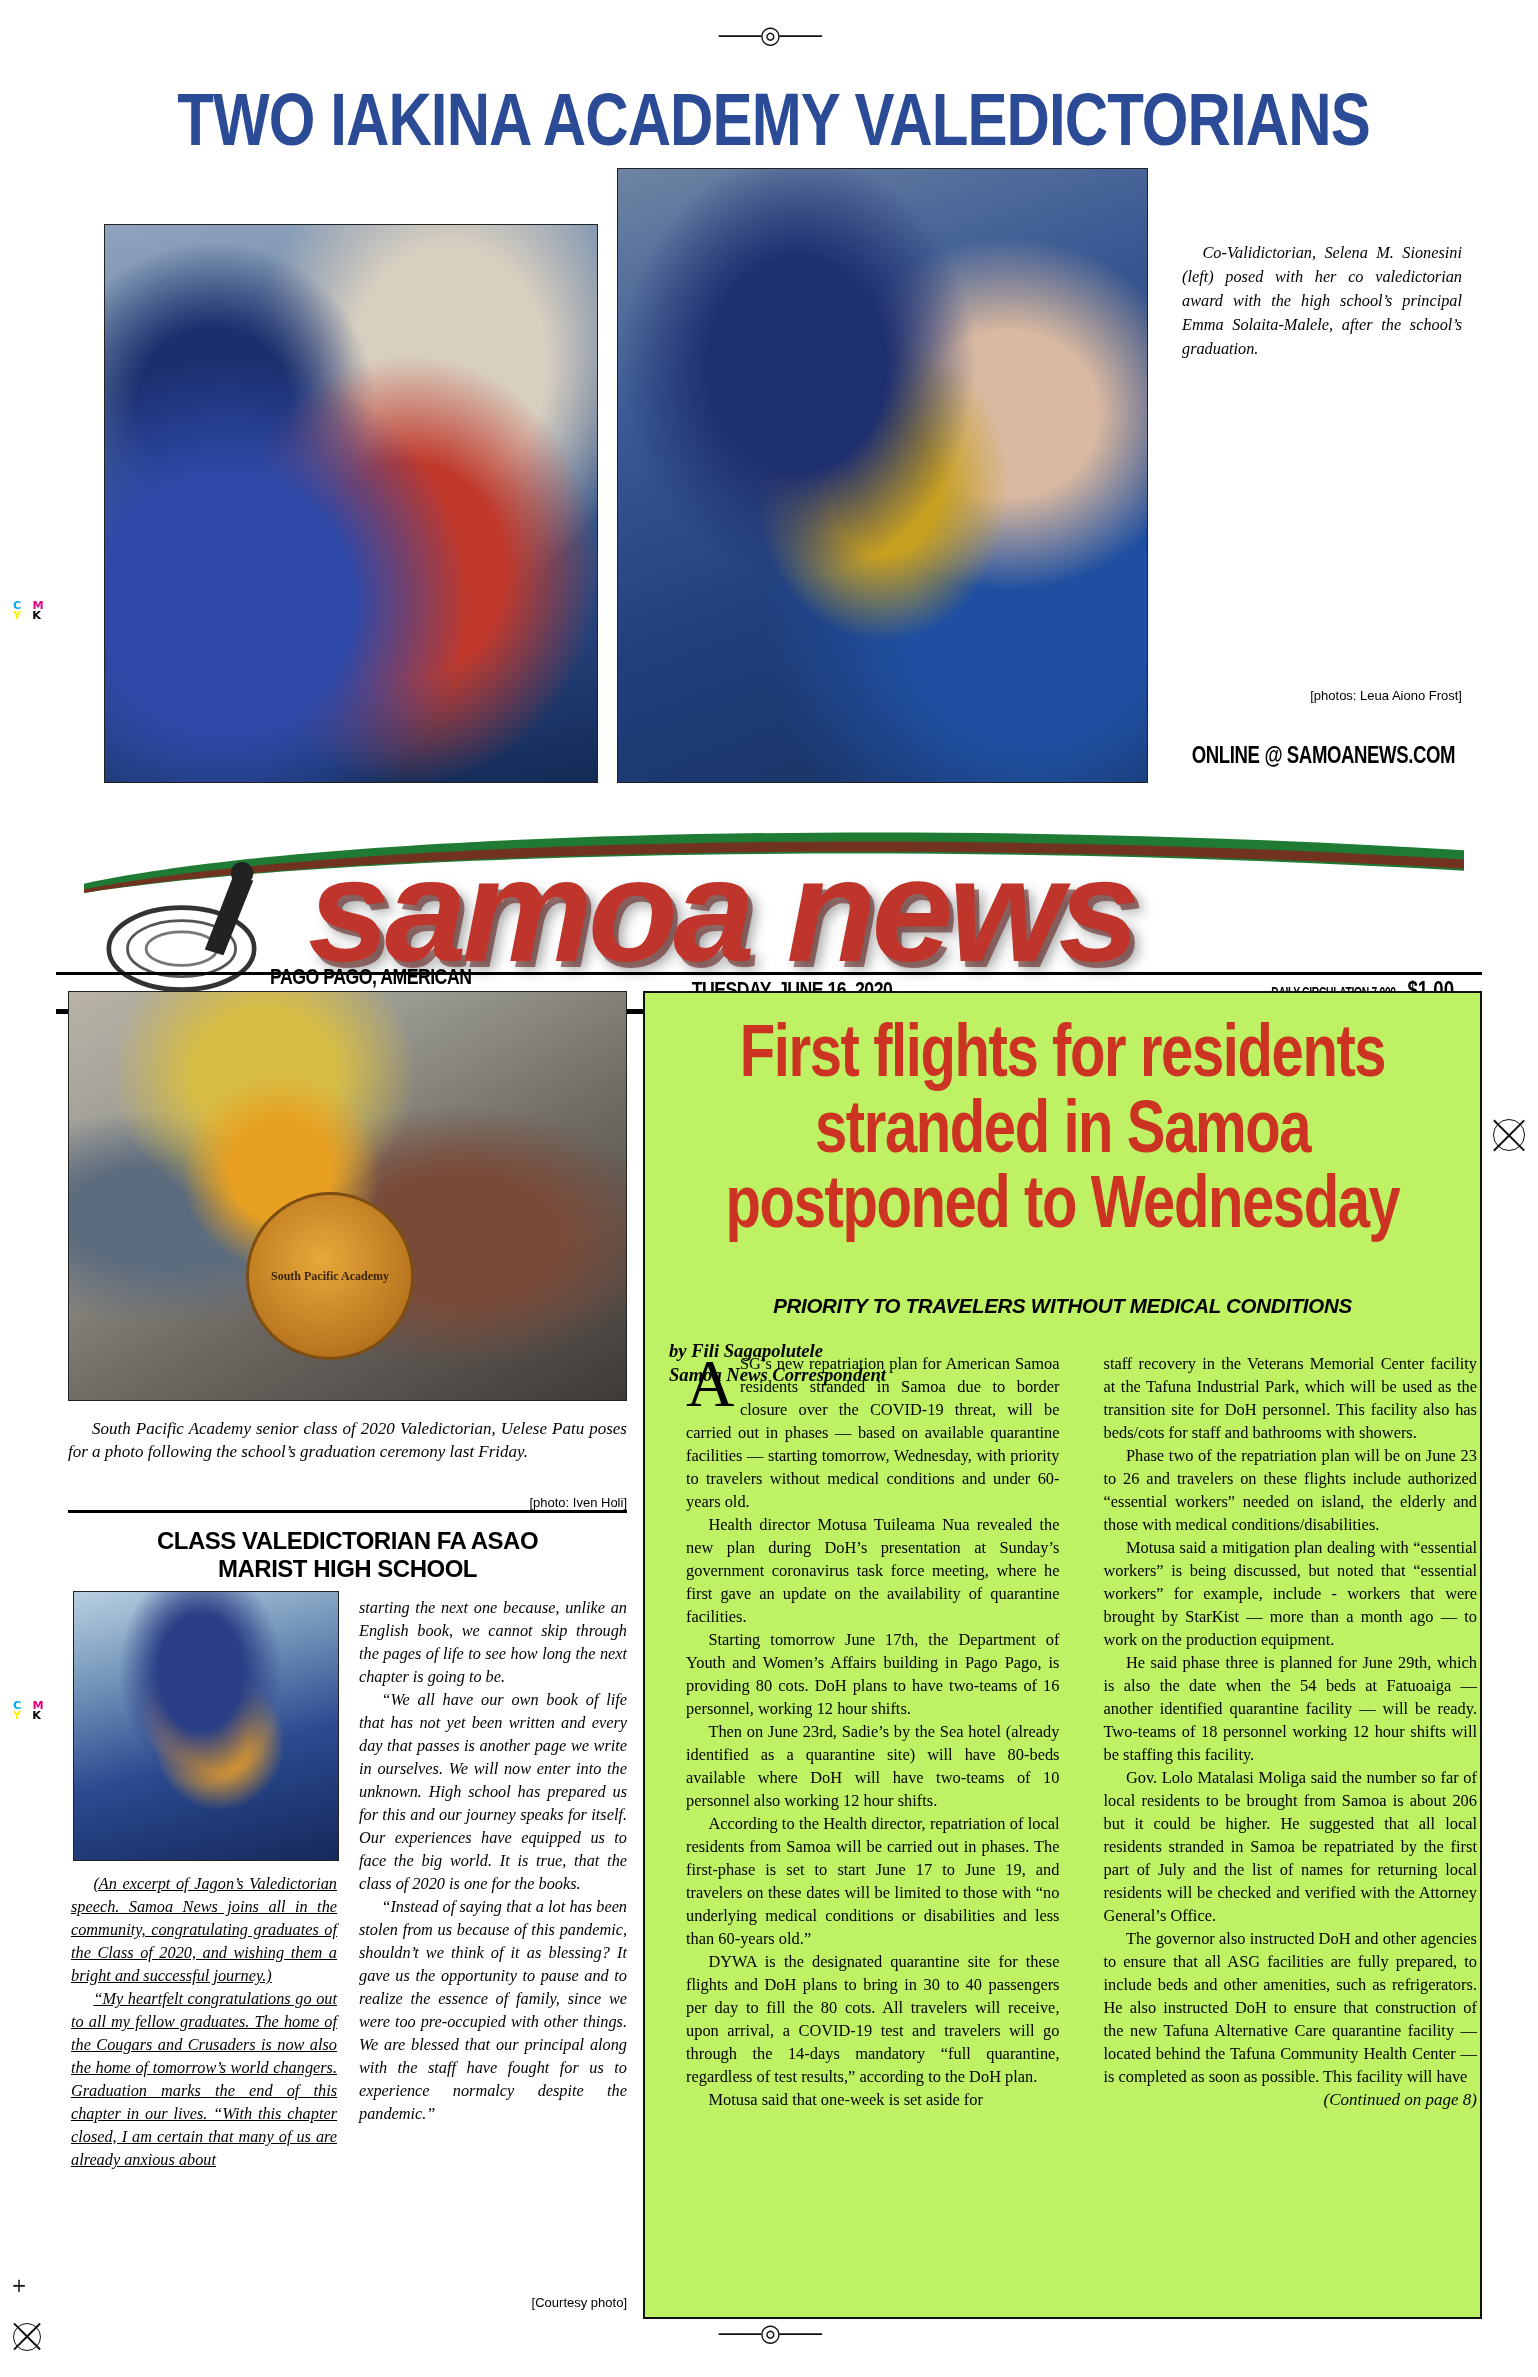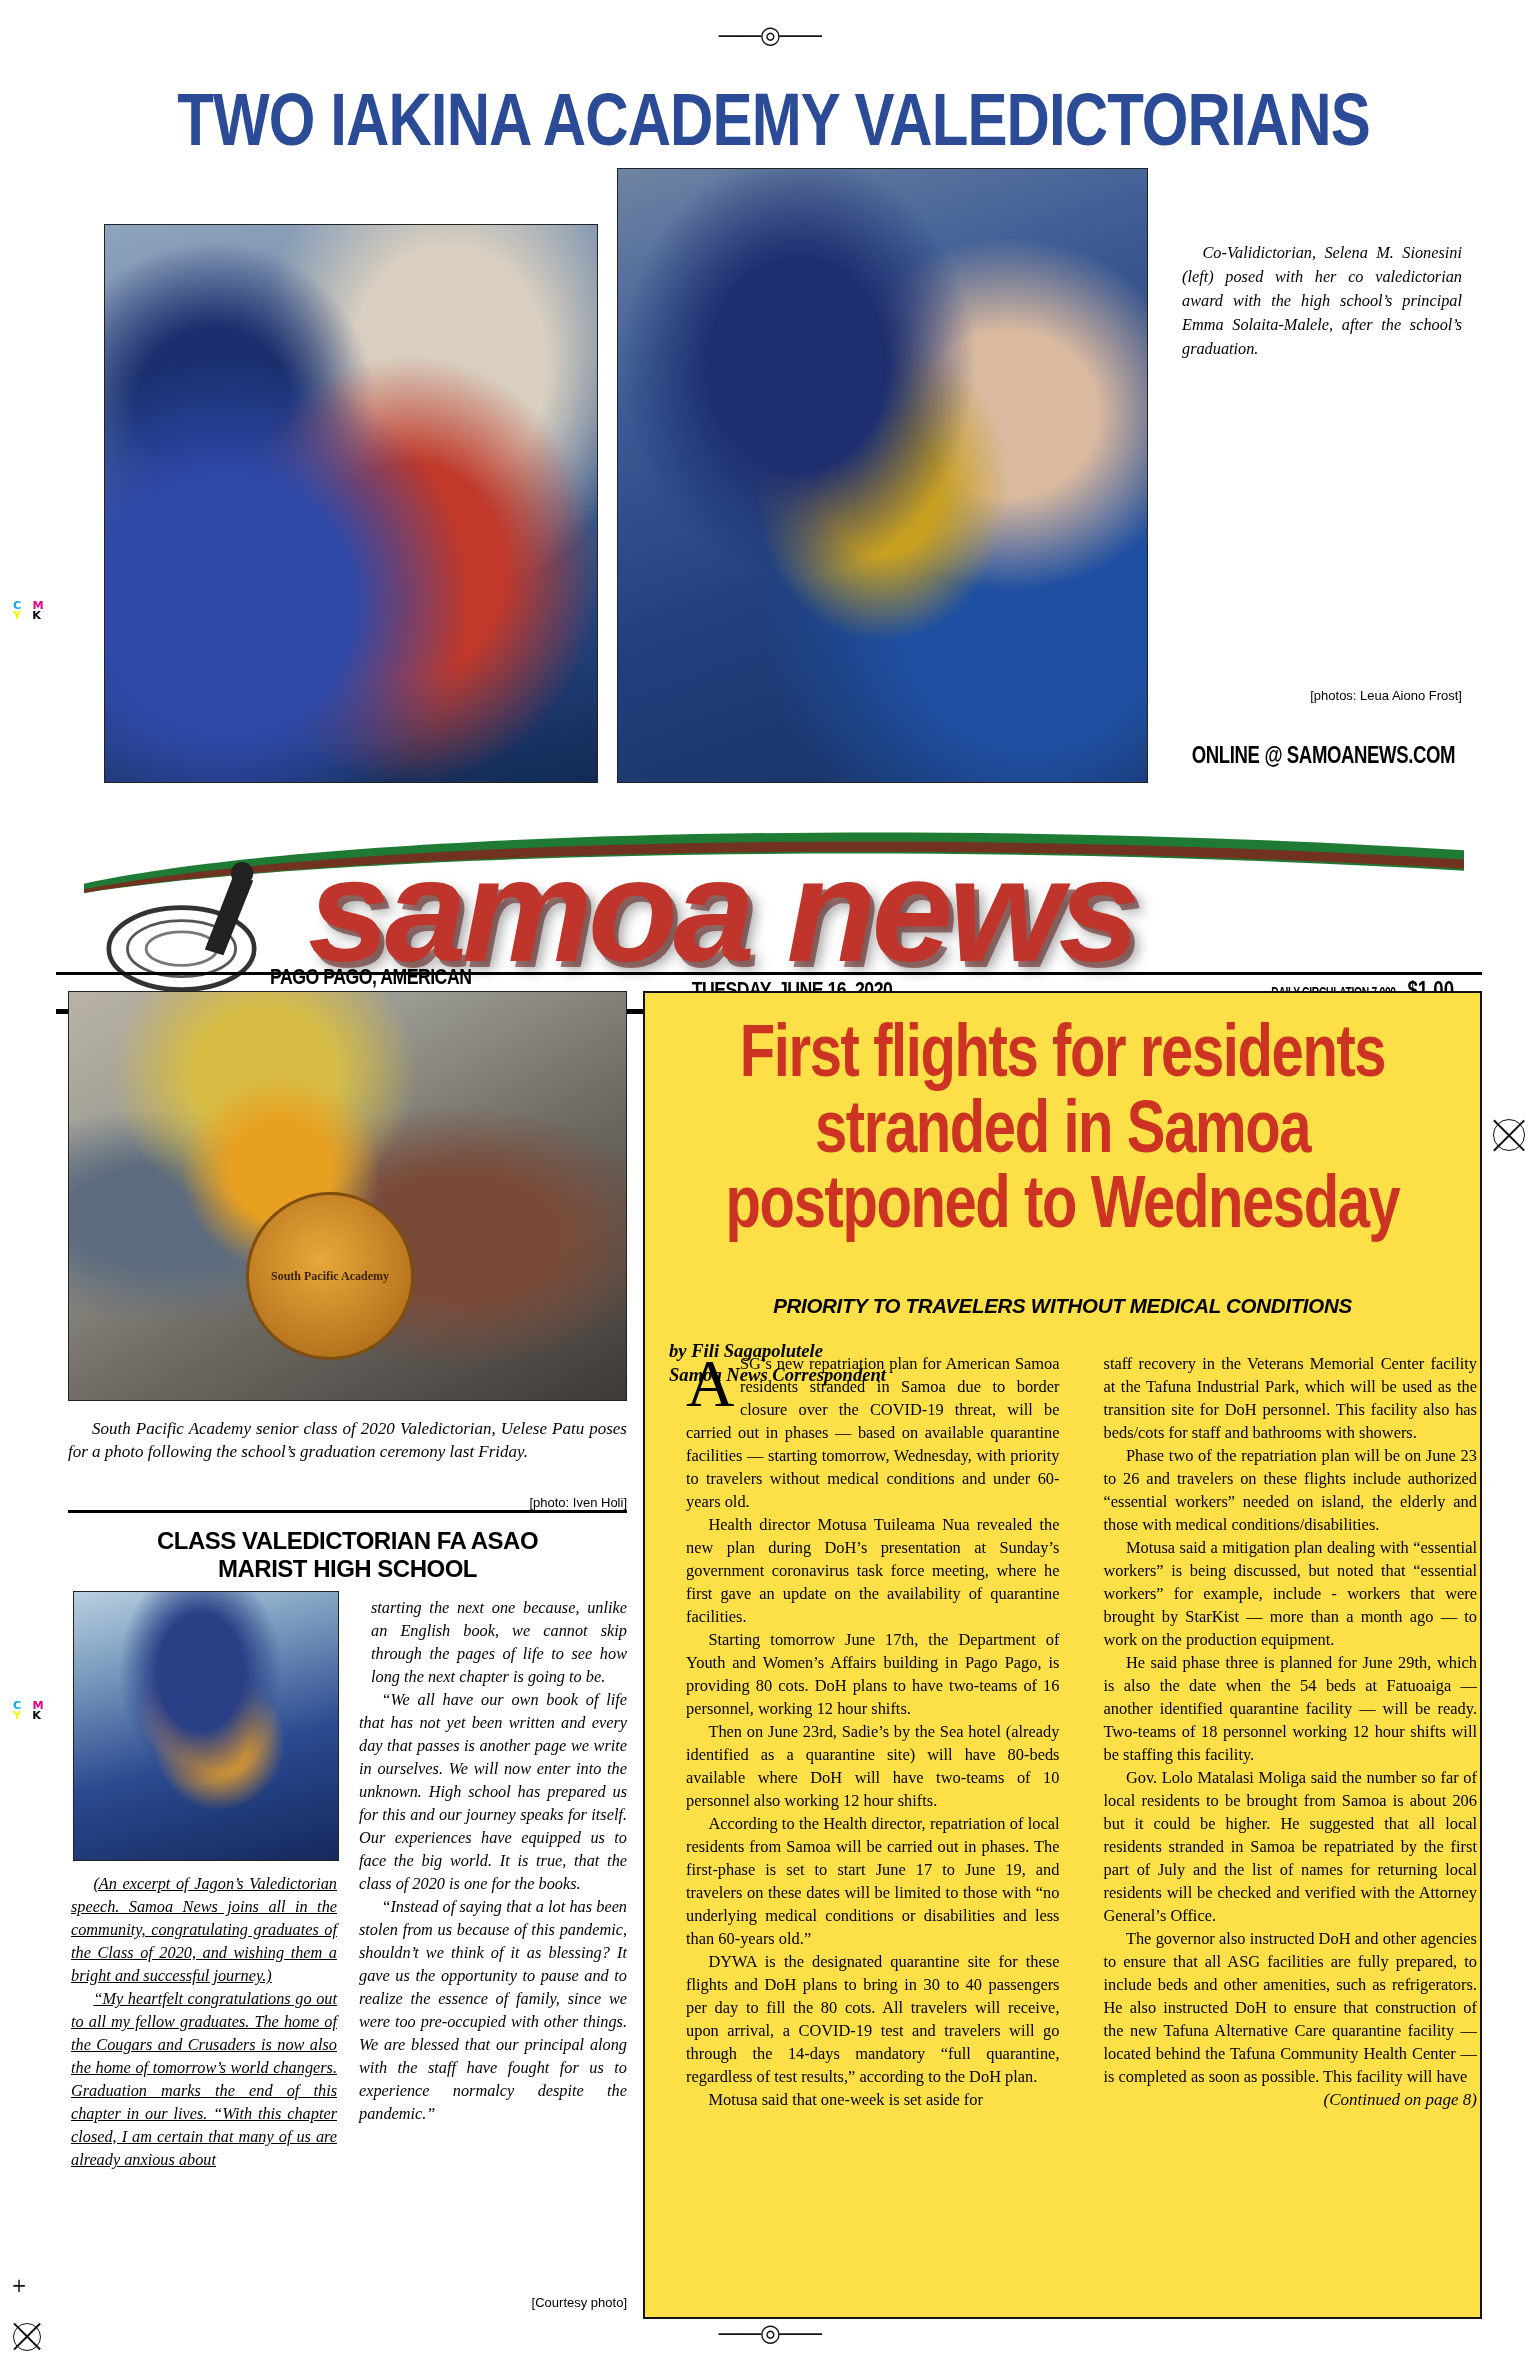--- a/index.html
+++ b/index.html
@@ -168,30 +168,30 @@
     font-family: "Liberation Serif", serif; font-style: italic;
     font-size: 16.3px; line-height: 23px; text-align: justify;
   }
   .col-left-body p { text-indent: 22.4px; margin: 0; text-decoration: underline; }
   .col-right-body {
     position: absolute; left: 359px; top: 1596px; width: 268px;
     font-family: "Liberation Serif", serif; font-style: italic;
     font-size: 16.3px; line-height: 23px; text-align: justify;
   }
   .col-right-body p { text-indent: 22.4px; margin: 0; }
-  .col-right-body p.noind { text-indent: 0; margin-left: 12px; }
+  .col-right-body p.noind { text-indent: 0; }
   .courtesy {
     position: absolute; left: 359px; top: 2295px; width: 268px; text-align: right;
     font-family: "Liberation Sans", sans-serif; font-size: 13px;
   }
 
   
   .story-box {
     position: absolute; left: 643px; top: 991px; width: 839px; height: 1328px;
-    background: #fde047; border: 2.8px solid #111;
+    background: #bef264; border: 2.8px solid #111;
   }
   .story-head {
     margin: 18.6px 24px 0 24px;
     font-family: "Liberation Sans", sans-serif; font-weight: bold;
     font-size: 58px; line-height: 59px; letter-spacing: -1.4px;
     color: #cc3322; text-align: center;
     transform: scaleY(1.28); transform-origin: top center;
   }
   .story-sub {
     margin: 104px 37px 0 37px;

